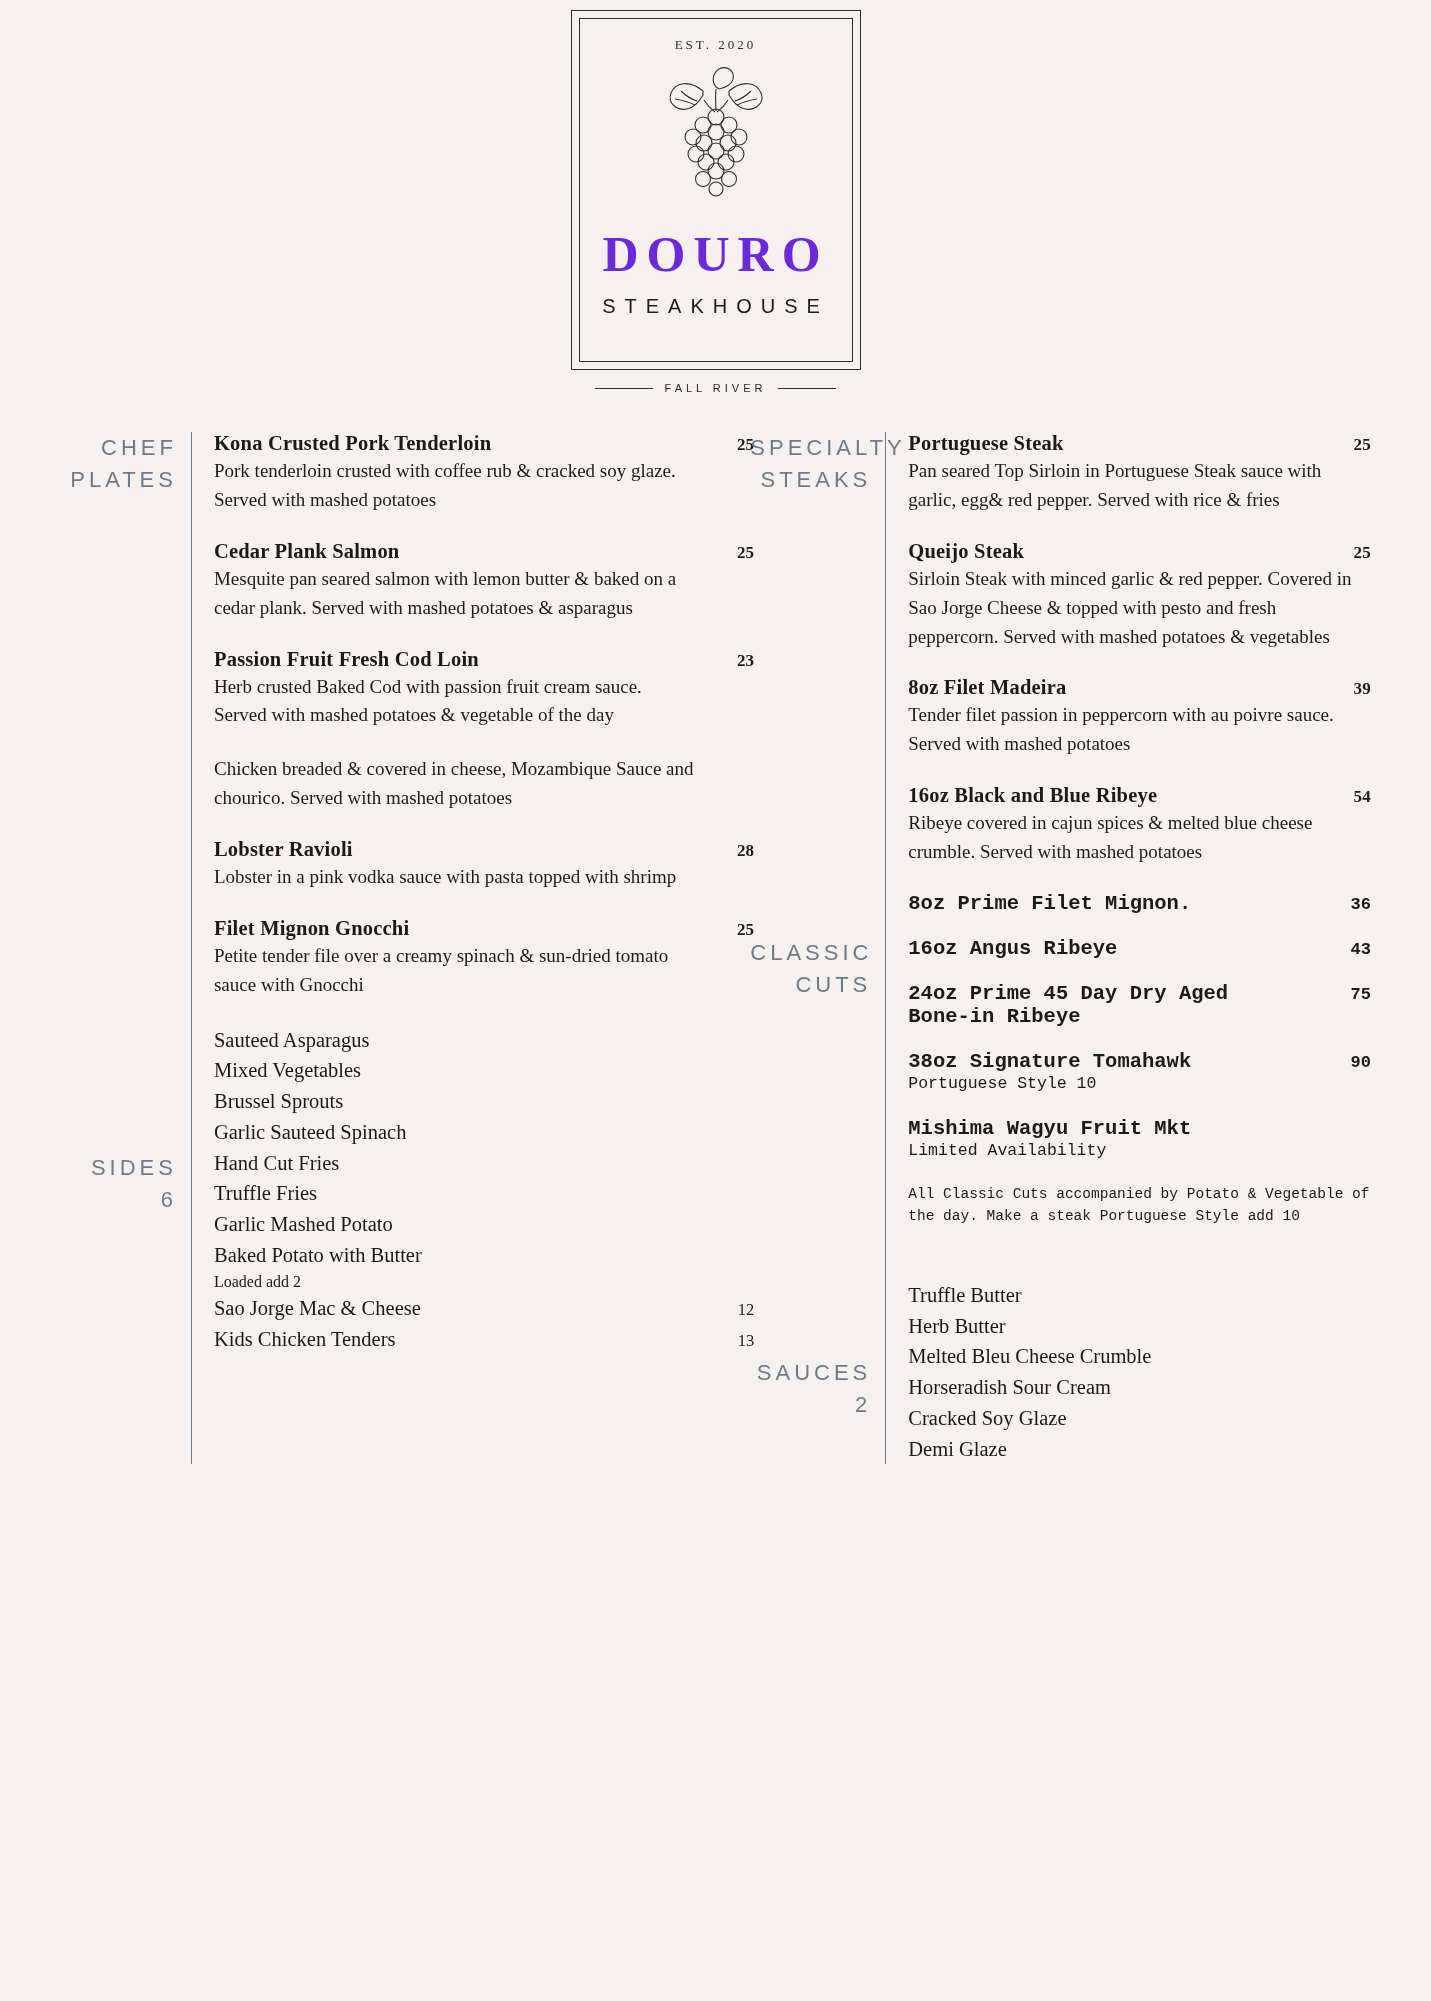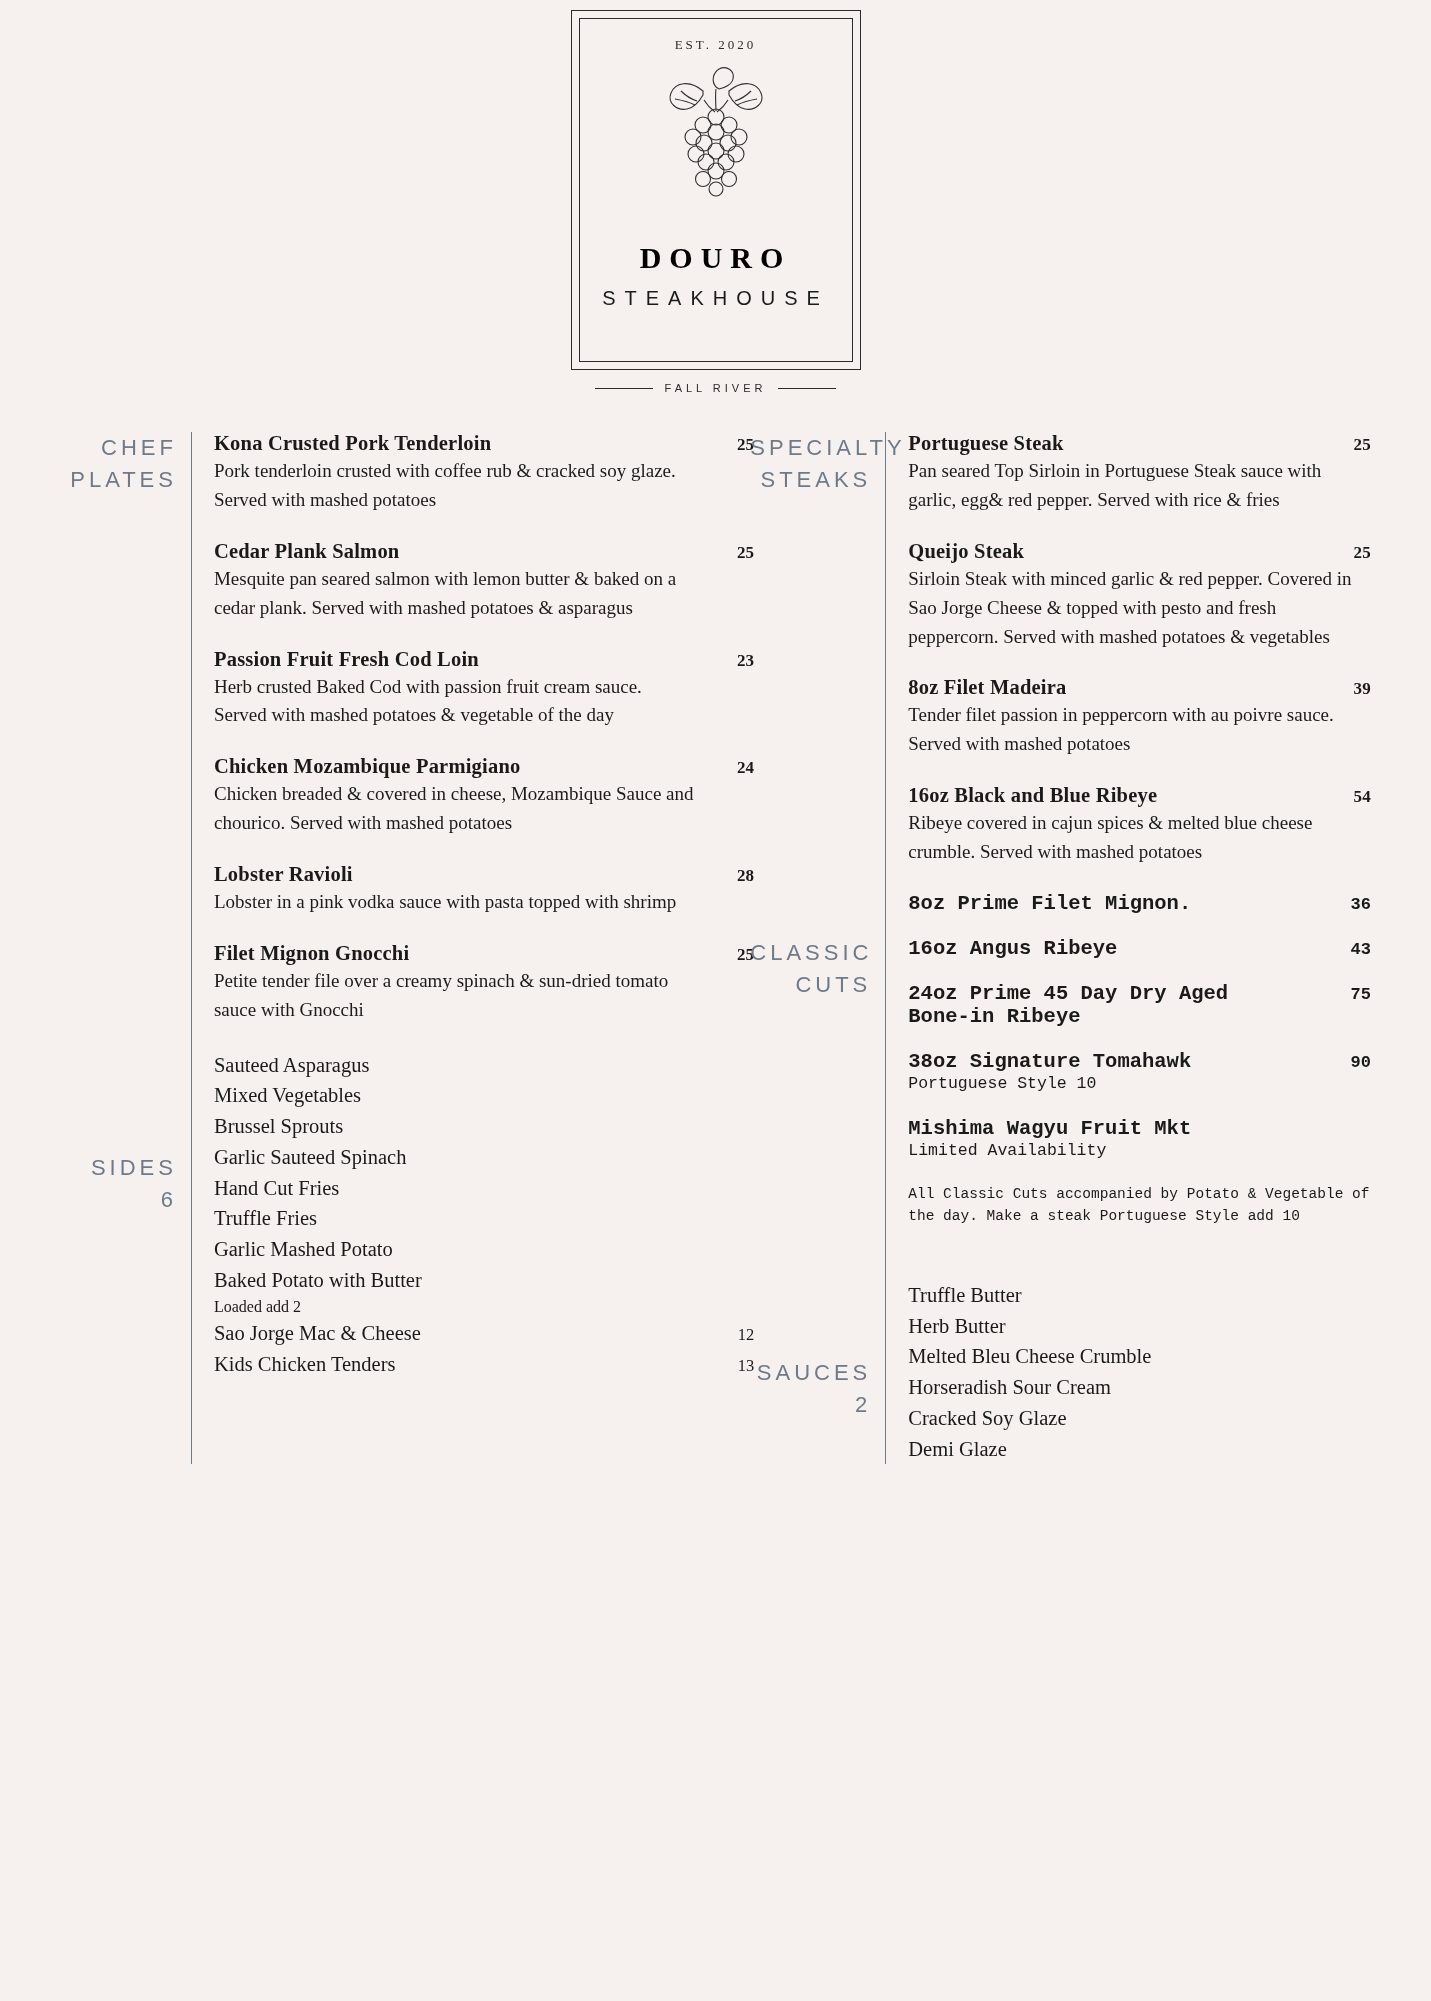--- a/index.html
+++ b/index.html
@@ -41,25 +41,25 @@
   }
   .logo-est {
     margin-top: 26px;
     font-size: 13px;
     letter-spacing: 3px;
     font-family: "Liberation Serif", serif;
     color: #2b2b2b;
   }
   .grape-svg { margin-top: 4px; }
   .logo-name {
-    font-size: 30px;
+    font-size: 50px;
     letter-spacing: 8px;
     font-weight: 700;
-    color: #000000;
-    margin-top: 20px;
+    color: #6d28d9;
+    margin-top: 4px;
     font-family: "Liberation Serif", serif;
   }
   .logo-sub {
     font-size: 20px;
     letter-spacing: 9px;
     color: #1b1b1b;
     margin-top: 12px;
     font-family: "Liberation Sans", sans-serif;
   }
   .logo-city-row {
@@ -290,25 +290,20 @@
     <div class="item">
       <div class="item-head">
         <span class="item-name">Passion Fruit Fresh Cod Loin</span>
         <span class="item-dots"></span>
         <span class="item-price">23</span>
       </div>
       <div class="item-desc">Herb crusted Baked Cod with passion fruit cream sauce. Served with mashed potatoes &amp; vegetable of the day</div>
     </div>
 
     <div class="item">
-      <div class="item-head">
-        <span class="item-name">Chicken Mozambique Parmigiano</span>
-        <span class="item-dots"></span>
-        <span class="item-price">24</span>
-      </div>
       <div class="item-desc wide">Chicken breaded &amp; covered in cheese, Mozambique Sauce and chourico. Served with mashed potatoes</div>
     </div>
 
     <div class="item">
       <div class="item-head">
         <span class="item-name">Lobster Ravioli</span>
         <span class="item-dots"></span>
         <span class="item-price">28</span>
       </div>
       <div class="item-desc">Lobster in a pink vodka sauce with pasta topped with shrimp</div>

